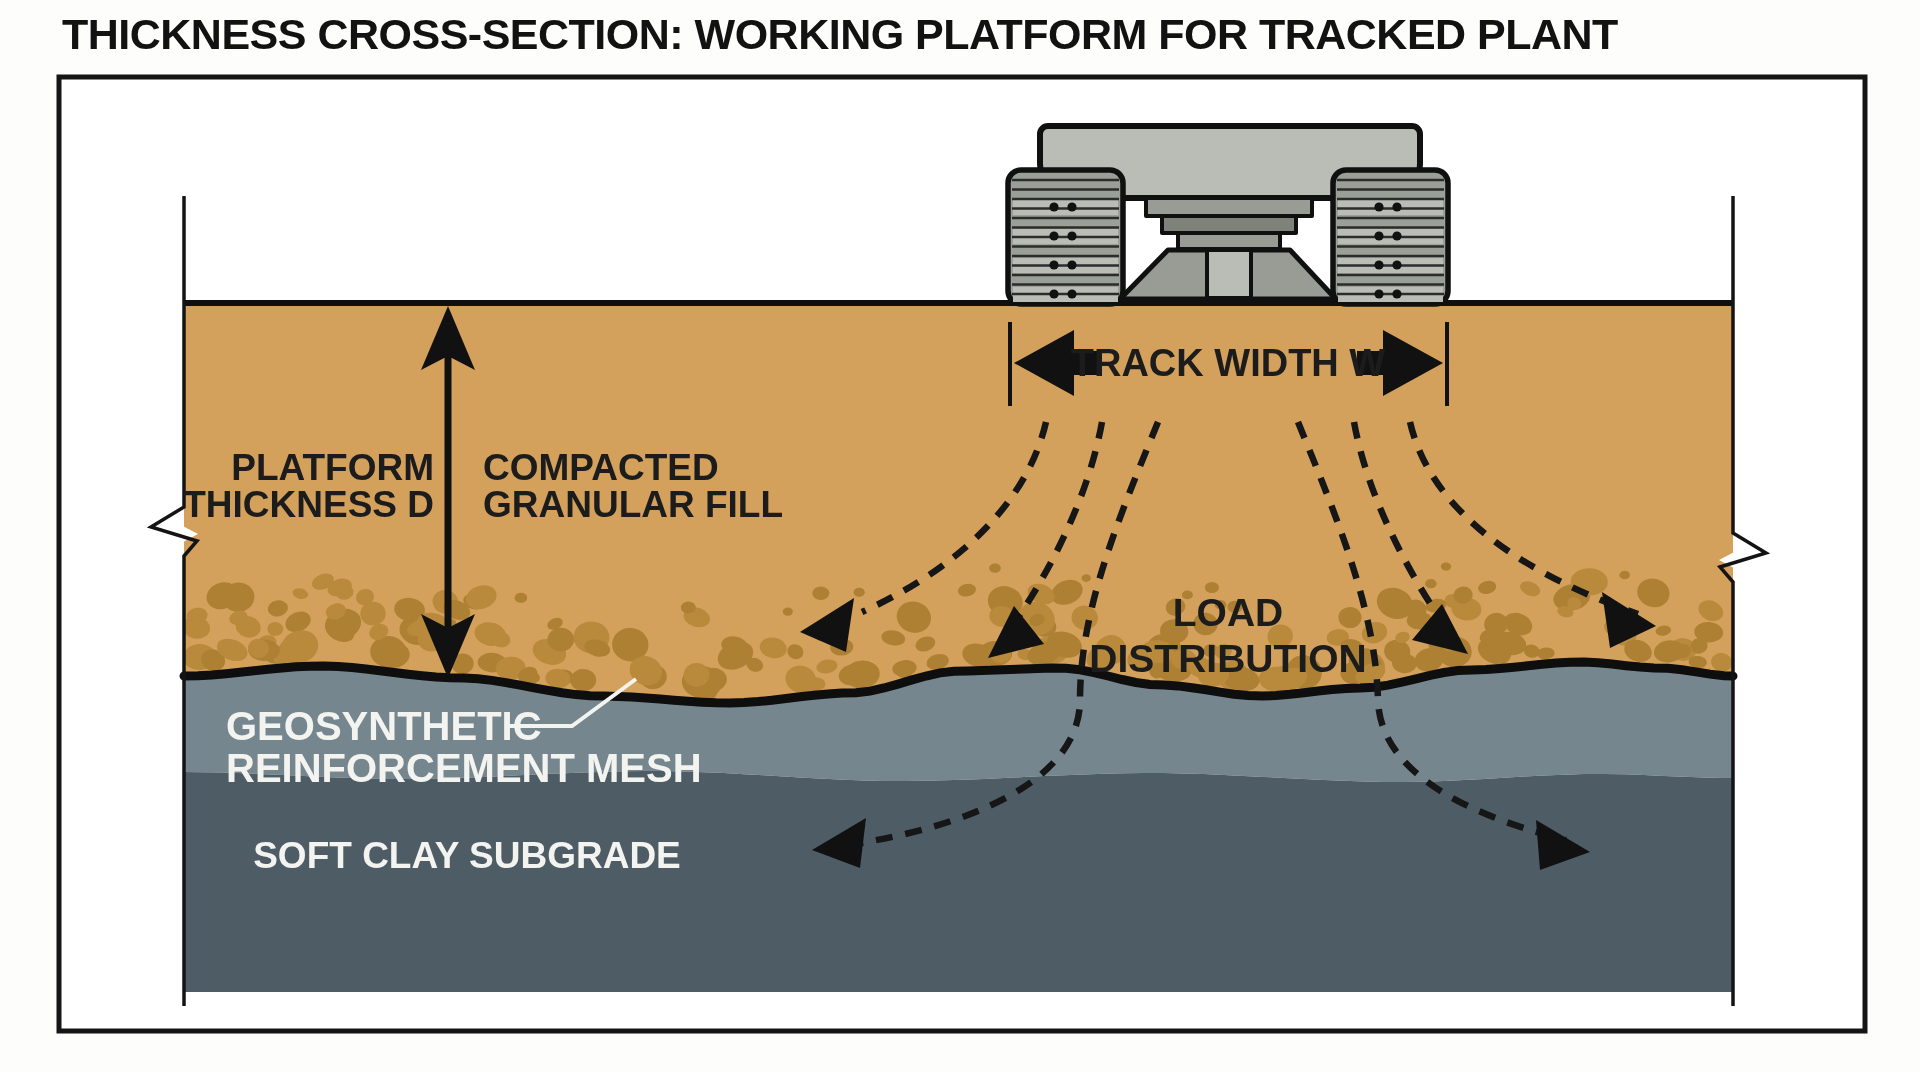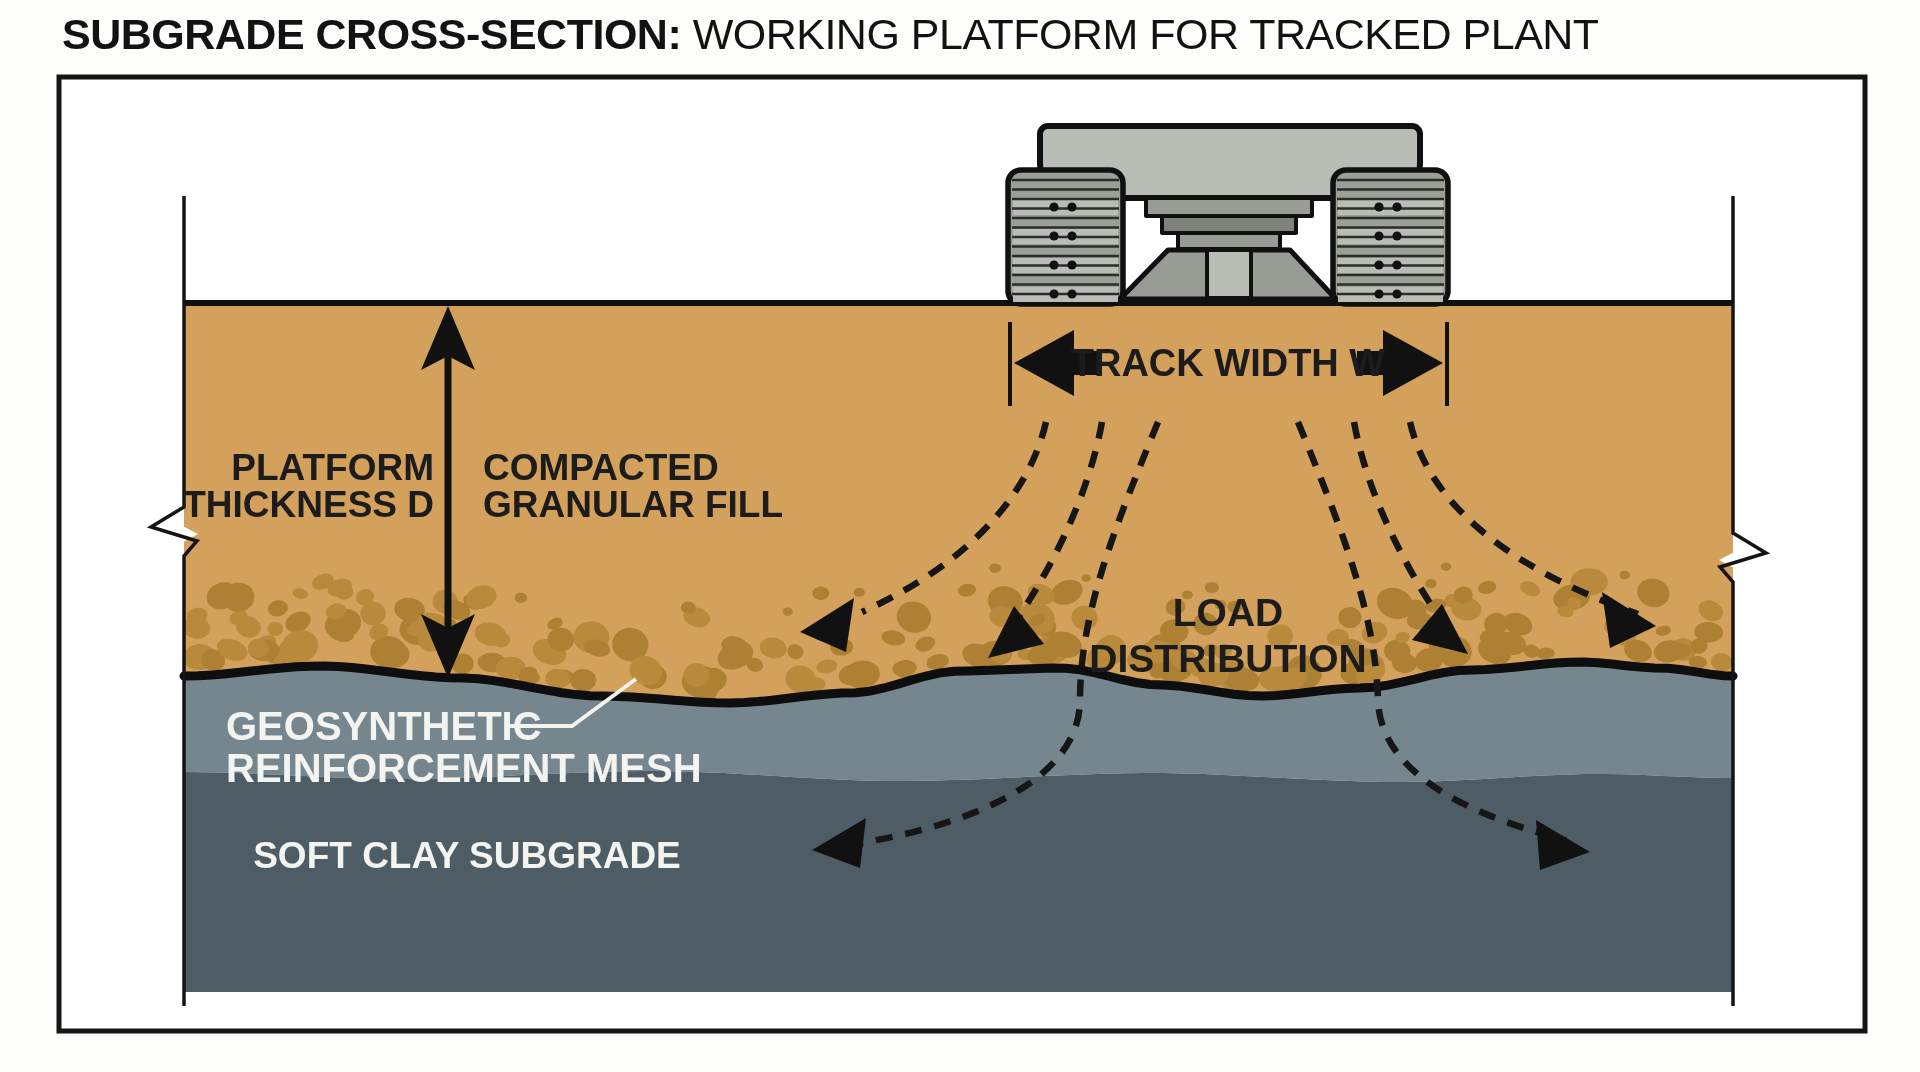--- a/index.html
+++ b/index.html
@@ -1,32 +1,32 @@
 <!DOCTYPE html>
 <html><head>
 <meta charset="utf-8">
 <style>
   html,body{margin:0;padding:0;background:#fdfdfb;}
   .stage{position:relative;width:1920px;height:1072px;overflow:hidden;
          font-family:"Liberation Sans",sans-serif;background:#fdfdfb;}
   .title{position:absolute;left:62px;top:10px;font-size:43px;color:#121212;
          letter-spacing:-0.5px;white-space:nowrap;}
   .title .t-strong{font-weight:800;}
-  .title .t-rest{font-weight:400;}
+  .title .t-rest{font-weight:700;}
   svg text{font-family:"Liberation Sans",sans-serif;}
   .lbl-dark{fill:#1c1c1c;font-weight:700;}
   .lbl-light{fill:#f3f3f0;font-weight:700;}
 </style>
 </head>
 <body>
 
 <div class="stage">
 
   <div class="title">
-    <span class="t-strong">SUBGRADE CROSS-SECTION:</span><span class="t-rest"> WORKING PLATFORM FOR TRACKED PLANT</span>
+    <span class="t-strong">THICKNESS CROSS-SECTION:</span><span class="t-rest"> WORKING PLATFORM FOR TRACKED PLANT</span>
   </div>
 
   <svg width="1920" height="1072" viewBox="0 0 1920 1072" style="position:absolute;left:0;top:0;">
 
     <defs>
       <clipPath id="fillClip">
           <path id="fillClipPath" d="M184,303 L1733,303 L1733.0,676.0 L1724.0,675.7 L1710.0,674.1 L1696.0,671.9 L1682.0,669.7 L1668.0,668.3 L1654.0,667.9 L1640.0,667.1 L1626.0,665.7 L1612.0,664.1 L1598.0,662.8 L1584.0,662.0 L1570.0,662.2 L1556.0,663.0 L1542.0,664.2 L1528.0,665.7 L1514.0,667.2 L1500.0,668.5 L1486.0,669.5 L1472.0,670.0 L1458.0,670.6 L1444.0,672.5 L1430.0,675.4 L1416.0,678.8 L1402.0,682.1 L1388.0,685.1 L1374.0,687.2 L1360.0,688.0 L1346.0,688.4 L1332.0,689.5 L1318.0,691.0 L1304.0,692.7 L1290.0,694.3 L1276.0,695.5 L1262.0,696.0 L1248.0,695.6 L1234.0,694.2 L1220.0,692.1 L1206.0,689.8 L1192.0,687.7 L1178.0,685.9 L1164.0,685.1 L1150.0,684.5 L1136.0,682.5 L1122.0,679.5 L1108.0,676.0 L1094.0,672.6 L1080.0,669.8 L1066.0,668.2 L1052.0,668.1 L1038.0,668.4 L1024.0,668.9 L1010.0,669.5 L996.0,670.1 L982.0,670.6 L968.0,670.9 L954.0,671.2 L940.0,672.9 L926.0,676.0 L912.0,679.9 L898.0,684.1 L884.0,688.0 L870.0,691.1 L856.0,692.8 L842.0,693.1 L828.0,693.9 L814.0,695.2 L800.0,696.8 L786.0,698.5 L772.0,700.2 L758.0,701.6 L744.0,702.6 L730.0,703.0 L716.0,702.8 L702.0,702.2 L688.0,701.3 L674.0,700.2 L660.0,699.1 L646.0,698.0 L632.0,697.1 L618.0,696.4 L604.0,696.0 L590.0,695.7 L576.0,694.6 L562.0,692.7 L548.0,690.4 L534.0,687.8 L520.0,685.1 L506.0,682.6 L492.0,680.4 L478.0,678.8 L464.0,678.0 L450.0,677.8 L436.0,677.1 L422.0,675.8 L408.0,674.3 L394.0,672.5 L380.0,670.7 L366.0,669.0 L352.0,667.6 L338.0,666.5 L324.0,666.0 L310.0,666.2 L296.0,666.8 L282.0,667.9 L268.0,669.3 L254.0,670.8 L240.0,672.3 L226.0,673.7 L212.0,674.9 L198.0,675.7 L184.0,676.0 Z"></path>
         </clipPath>
     </defs>
 

